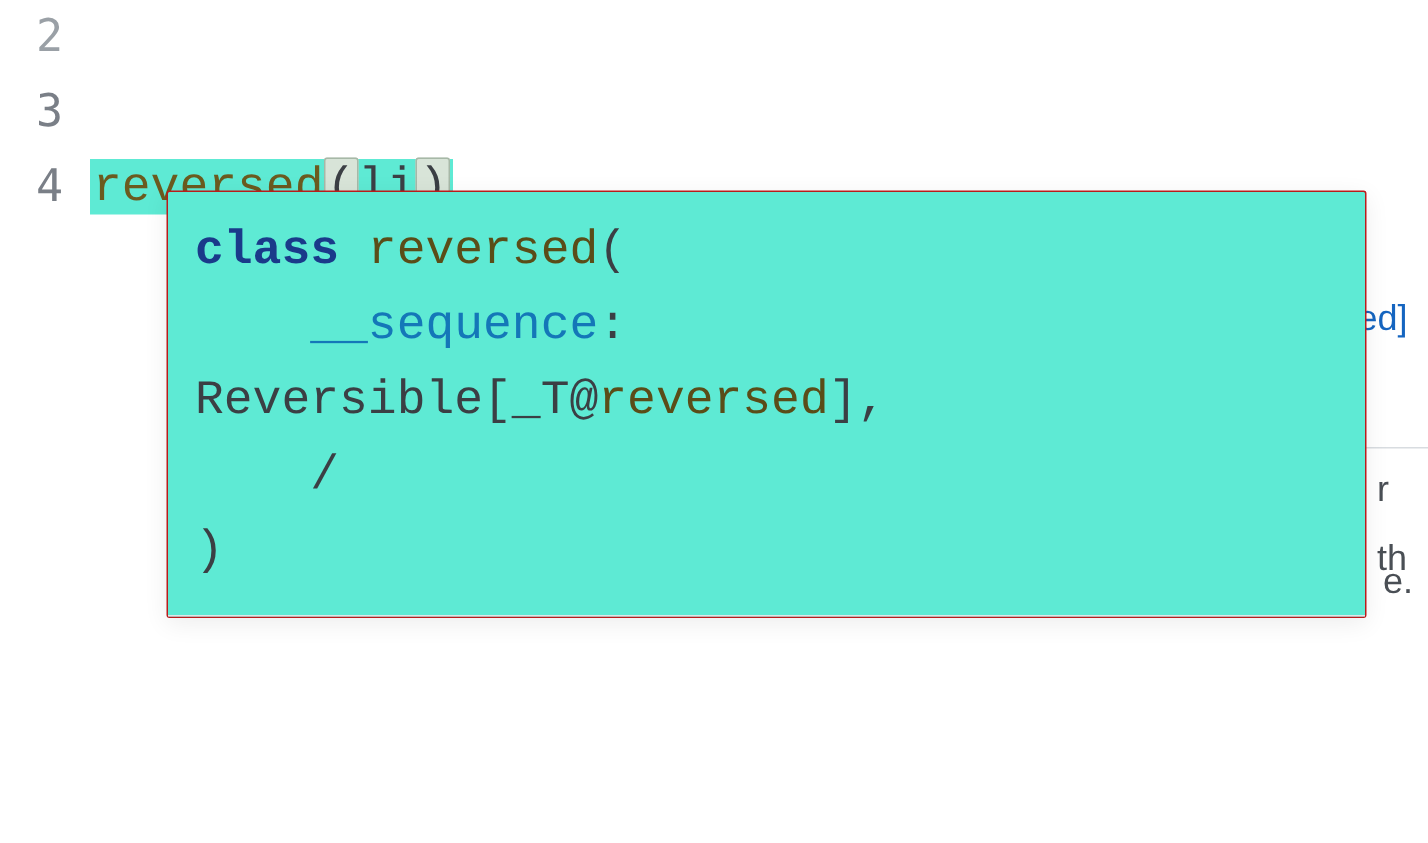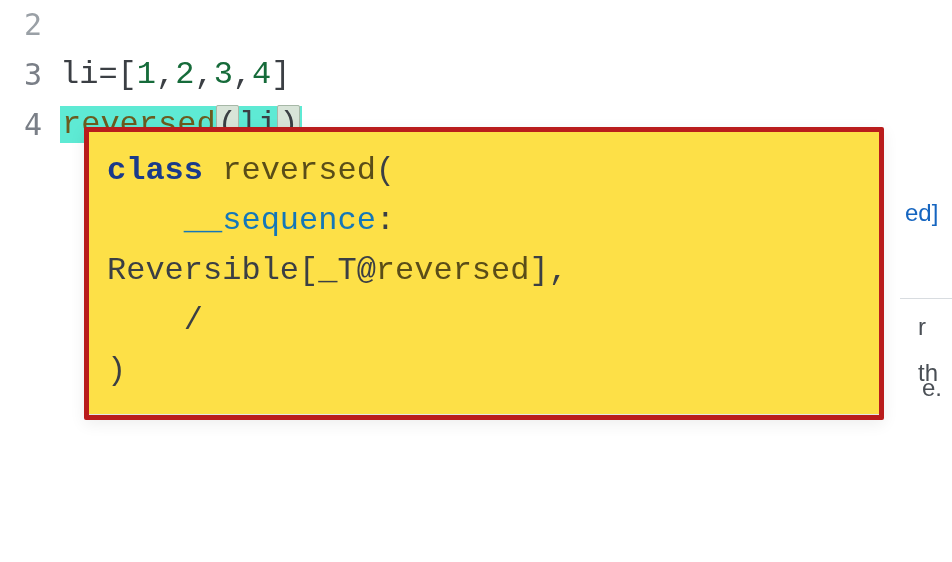--- a/index.html
+++ b/index.html
@@ -51,25 +51,25 @@
   .tok-punct { color: #3b3f44; }
   .tok-num { color: #166b3a; }
   .tok-call { color: #6b5b1f; }
   .tok-call-dark { color: #5a4d18; }
   .tok-kw { color: #1a3a8a; font-weight: 600; }
   .tok-param { color: #1477b8; }
   .tok-type { color: #3b3f44; }
   .tok-at { color: #3b3f44; }
   .tooltip {
     position: absolute;
-    left: 84px;
+    left: 111px;
     top: 127px;
     width: 800px;
-    background: #fde047;
-    border: 5px solid #b91c1c;
+    background: #5eead4;
+    border: 1px solid #b91c1c;
     box-shadow: 0 4px 16px rgba(0,0,0,0.07);
     border-radius: 2px;
     z-index: 10;
   }
   .tooltip-sig {
     padding: 14px 18px 18px 18px;
     font-family: 'Menlo', 'Consolas', 'Courier New', monospace;
     font-size: 32px;
     line-height: 50px;
     white-space: pre;
@@ -141,21 +141,20 @@
 
 <div class="editor">
 
   <div class="line line2">
     <div class="gutter">2</div>
     <div class="code"></div>
   </div>
 
   <div class="line">
     <div class="gutter">3</div>
-    <div class="code"><span class="tok-var">li</span><span class="tok-op">=</span><span class="tok-punct">[</span><span class="tok-num">1</span><span class="tok-punct">,</span><span class="tok-num">2</span><span class="tok-punct">,</span><span class="tok-num">3</span><span class="tok-punct">,</span><span class="tok-num">4</span><span class="tok-punct">]</span></div>
   </div>
 
   <div class="line line4">
     <div class="gutter">4</div>
     <div class="code"><span class="code-bg"><span class="tok-call">reversed</span><span class="hl-bracket tok-punct">(</span><span class="tok-var">li</span><span class="hl-bracket tok-punct">)</span></span></div>
   </div>
 
 </div>
 
 <div class="behind-text behind-ed"><span>ed</span><span class="behind-ed-bracket">]</span></div>

